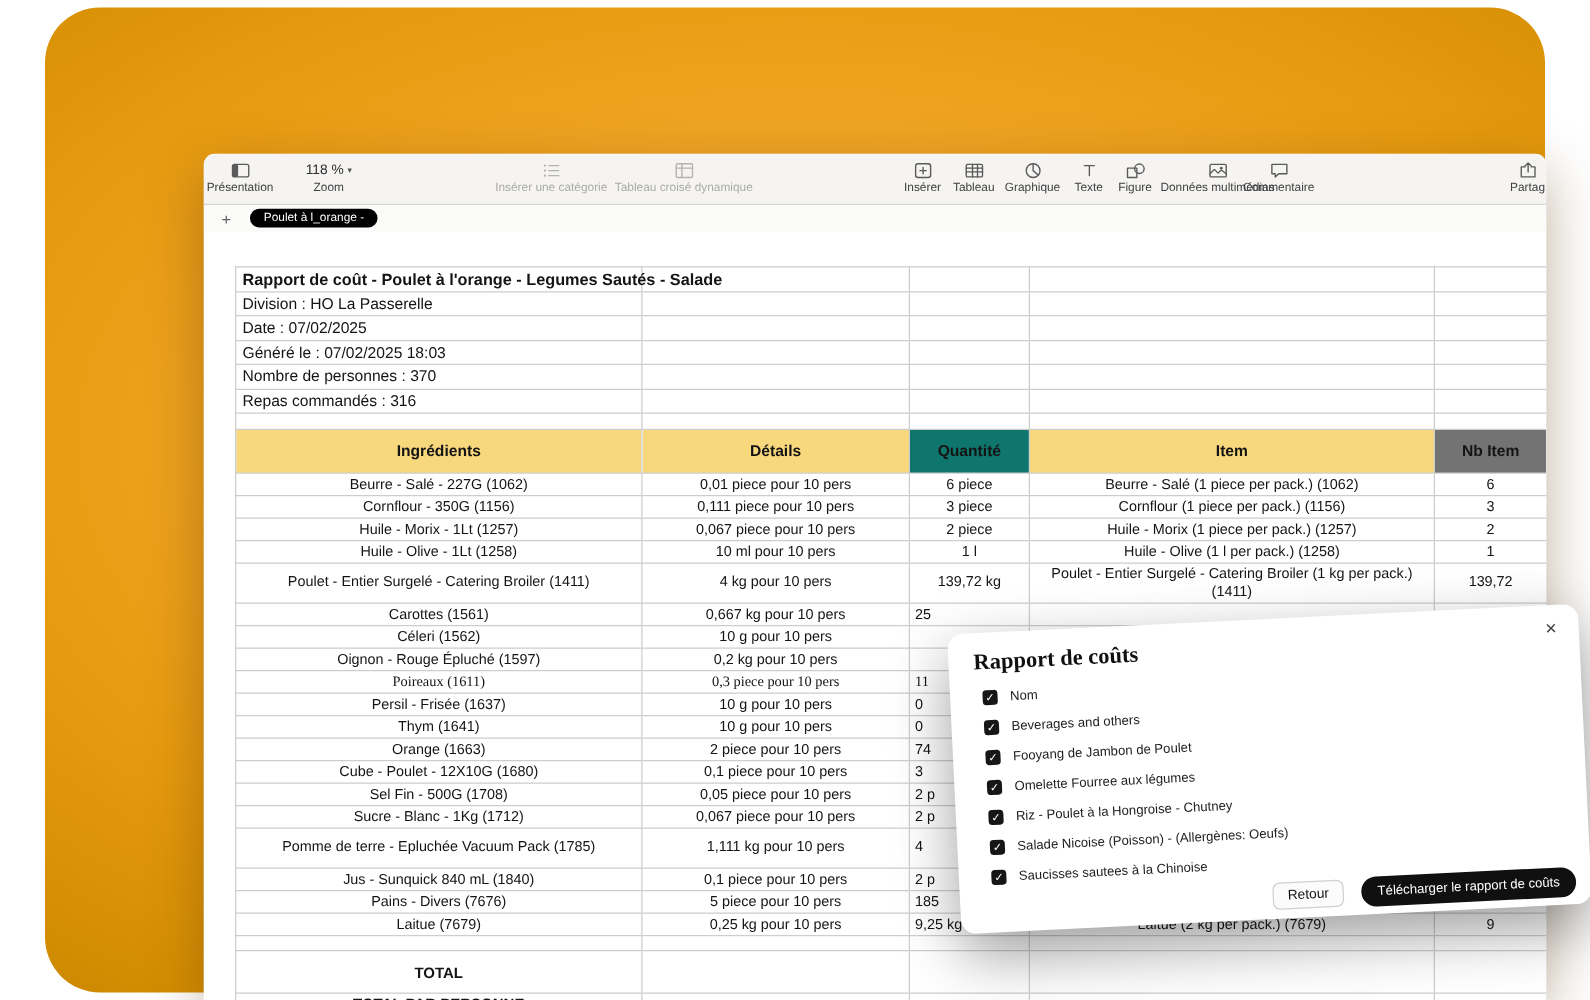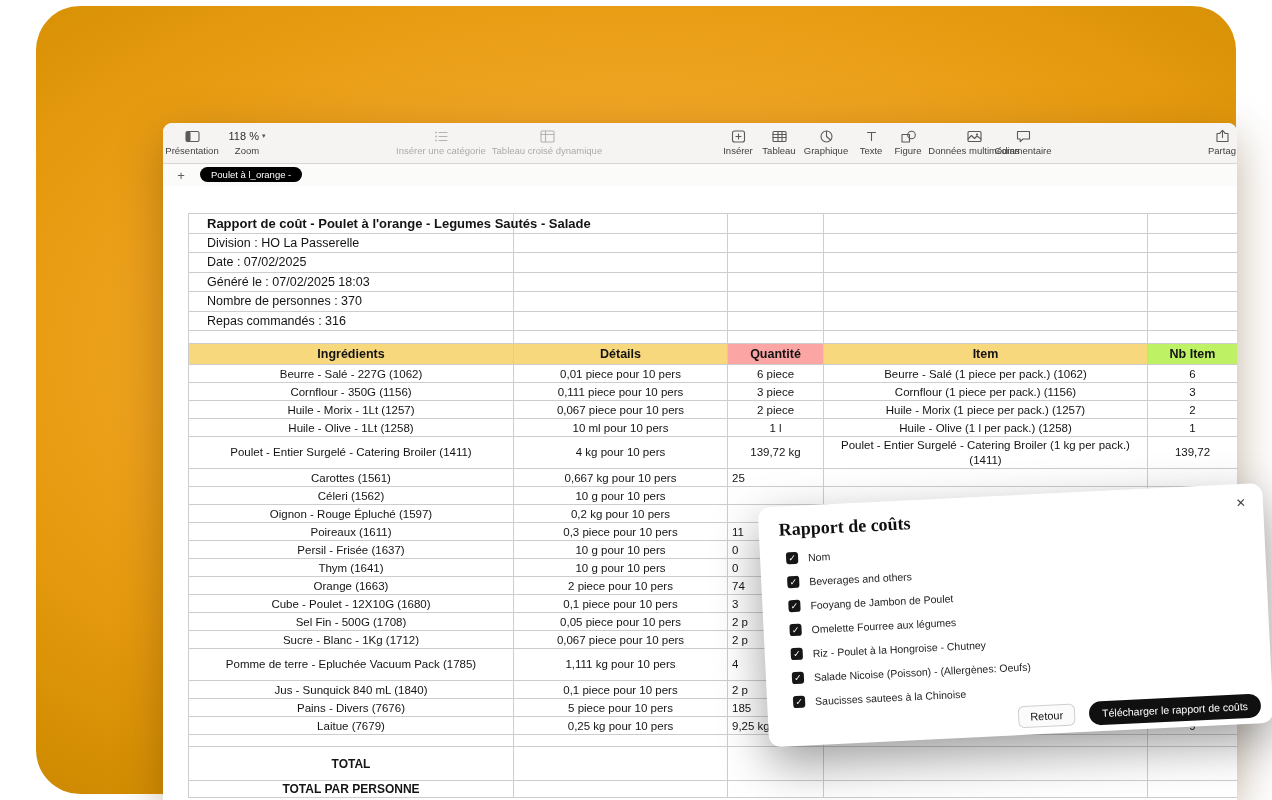--- a/index.html
+++ b/index.html
@@ -28,21 +28,21 @@
   .add-sheet{position:absolute;left:8px;top:1px;width:20px;height:20px;color:#5f5f5f;font-size:13px;
     display:flex;align-items:center;justify-content:center;}
   .sheet-tab{position:absolute;left:37px;top:3px;height:15px;padding:0 11px;border-radius:8px;
     color:#fff;font-size:9.5px;display:flex;align-items:center;white-space:nowrap;}
   .sheet{position:relative;background:#fff;height:615px;}
   table.cost-table{position:absolute;left:25px;top:27px;border-collapse:collapse;table-layout:fixed;width:1049px;background:#fff;}
   .cost-table td,.cost-table th{
     border:1px solid #cdcdcd;font-size:11.5px;color:#141414;text-align:center;
     vertical-align:middle;padding:0 3px;overflow:hidden;white-space:nowrap;font-weight:400;
   }
-  .cost-table tr.meta td{text-align:left;font-size:12.5px;padding-left:18px;}
+  .cost-table tr.meta td{text-align:left;font-size:12.5px;padding-left:5px;}
   .cost-table tr.title-row td{font-weight:700;font-size:13px;overflow:visible;}
   .cost-table th{font-weight:700;font-size:12.5px;background:#f8d87c;}
   .cost-table tr.tall td{white-space:normal;line-height:1.25;}
   .cost-table td.qleft{text-align:left;padding-left:4px;}
   .cost-table tr.total-row td{font-weight:700;font-size:12px;}
   .dialog{
     position:absolute;left:757px;top:483px;width:505px;height:240px;background:#fff;
     border-radius:12px;box-shadow:0 18px 48px rgba(0,0,0,.38);
     transform:rotate(-2.8deg);transform-origin:top right;z-index:10;
   }
@@ -69,21 +69,21 @@
   <div class="toolbar">
       <div class="tb-item" style="left: 29px;">
         <div class="ic">
           <svg width="17" height="15" viewBox="0 0 17 15" fill="none" stroke="#5a5a5a" stroke-width="1.1" stroke-linecap="round" stroke-linejoin="round">
             <rect x="2" y="2.5" width="13" height="10" rx="1.5"></rect>
             <rect x="2" y="2.5" width="4.5" height="10" rx="1.5" fill="#5a5a5a" stroke="none"></rect>
           </svg>
         </div>
         <div class="lbl">Présentation</div>
       </div>
-      <div class="tb-item" style="left: 84px;">
+      <div class="tb-item" style="left: 100px;">
         <div class="ic">
           <span class="zoom-val">118 %</span>
           <span class="chev">▾</span>
         </div>
         <div class="lbl">Zoom</div>
       </div>
       <div class="tb-item disabled" style="left: 278px;">
         <div class="ic">
           <svg width="17" height="15" viewBox="0 0 17 15" fill="none" stroke="#5a5a5a" stroke-width="1.1" stroke-linecap="round" stroke-linejoin="round">
             <path d="M6 3.5h8M6 7.5h8M6 11.5h8"></path>
@@ -233,26 +233,26 @@
             <td></td>
             <td></td>
           </tr>
           <tr class="spacer" style="height: 13px;">
             <td></td>
             <td></td>
             <td></td>
             <td></td>
             <td></td>
           </tr>
-          <tr class="header-row" style="height: 21px;">
+          <tr class="header-row" style="height: 35px;">
             <th style="background: rgb(248, 216, 124);">Ingrédients</th>
             <th style="background: rgb(248, 216, 124);">Détails</th>
-            <th style="background: #fca5a5;">Quantité</th>
+            <th style="background: #0f766e;">Quantité</th>
             <th style="background: rgb(248, 216, 124);">Item</th>
-            <th style="background: #bef264; margin-top: 24px;">Nb Item</th>
+            <th style="background: #737373; margin-top: 24px;">Nb Item</th>
           </tr>
           <tr style="height: 18px;">
             <td>Beurre - Salé - 227G (1062)</td>
             <td>0,01 piece pour 10 pers</td>
             <td>6 piece</td>
             <td>Beurre - Salé (1 piece per pack.) (1062)</td>
             <td>6</td>
           </tr>
           <tr style="height: 18px;">
             <td>Cornflour - 350G (1156)</td>
@@ -296,21 +296,21 @@
             <td></td>
             <td></td>
           </tr>
           <tr style="height: 18px;">
             <td>Oignon - Rouge Épluché (1597)</td>
             <td>0,2 kg pour 10 pers</td>
             <td class="qleft"></td>
             <td></td>
             <td></td>
           </tr>
-          <tr style="height: 18px;">
+          <tr style="height: 18px; font-family: Liberation Serif, serif;">
             <td>Poireaux (1611)</td>
             <td>0,3 piece pour 10 pers</td>
             <td class="qleft">11</td>
             <td></td>
             <td></td>
           </tr>
           <tr style="height: 18px;">
             <td>Persil - Frisée (1637)</td>
             <td>10 g pour 10 pers</td>
             <td class="qleft">0</td>

